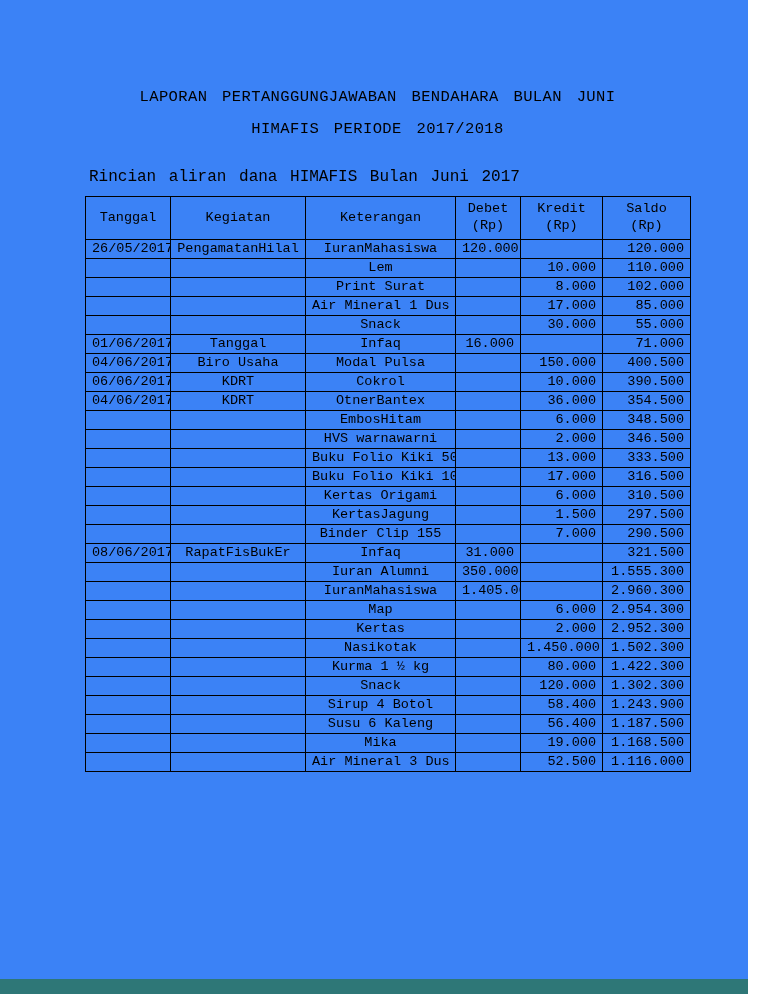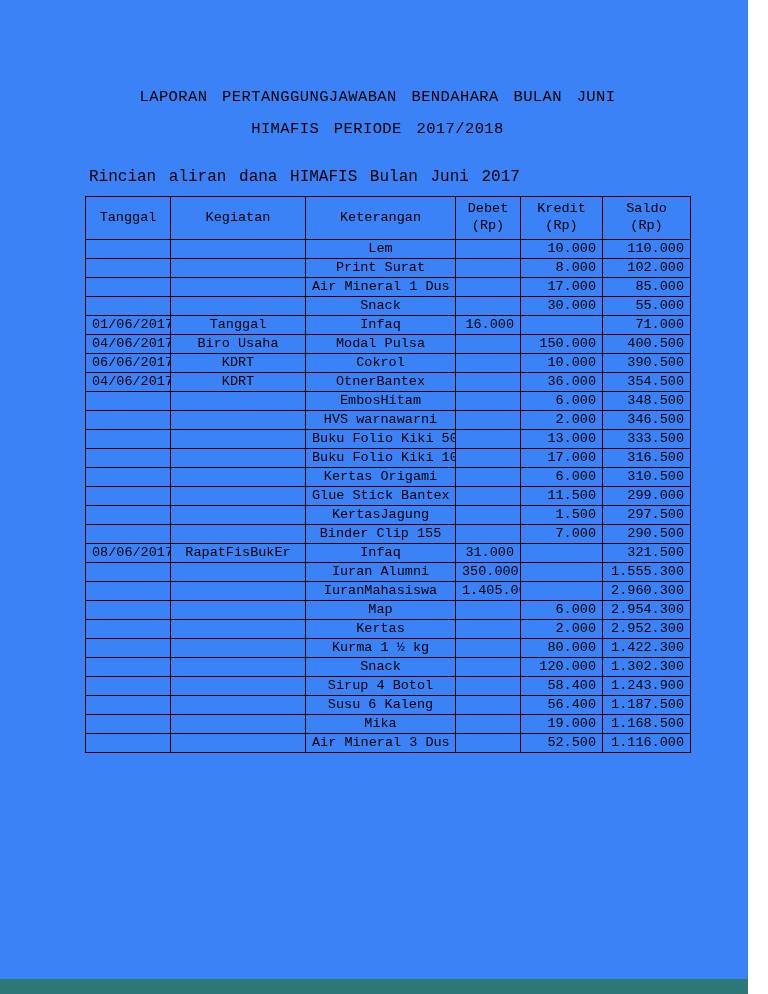--- a/index.html
+++ b/index.html
@@ -98,20 +98,28 @@
         <tr>
           <th>Tanggal</th>
           <th>Kegiatan</th>
           <th>Keterangan</th>
           <th>Debet (Rp)</th>
           <th>Kredit (Rp)</th>
           <th>Saldo (Rp)</th>
         </tr>
       </thead>
       <tbody>
+  <tr>
+    <td class="c">26/05/2017</td>
+    <td class="c">PengamatanHilal</td>
+    <td class="c">IuranMahasiswa</td>
+    <td class="r">120.000</td>
+    <td class="r"></td>
+    <td class="r">120.000</td>
+  </tr>
 
   <tr>
     <td class="c"></td>
     <td class="c"></td>
     <td class="c">Lem</td>
     <td class="r"></td>
     <td class="r">10.000</td>
     <td class="r">110.000</td>
   </tr>
 
@@ -217,28 +225,20 @@
 
   <tr>
     <td class="c"></td>
     <td class="c"></td>
     <td class="c">Kertas Origami</td>
     <td class="r"></td>
     <td class="r">6.000</td>
     <td class="r">310.500</td>
   </tr>
 
-  <tr>
-    <td class="c"></td>
-    <td class="c"></td>
-    <td class="c">Glue Stick Bantex</td>
-    <td class="r"></td>
-    <td class="r">11.500</td>
-    <td class="r">299.000</td>
-  </tr>
 
   <tr>
     <td class="c"></td>
     <td class="c"></td>
     <td class="c">KertasJagung</td>
     <td class="r"></td>
     <td class="r">1.500</td>
     <td class="r">297.500</td>
   </tr>
 
@@ -291,20 +291,28 @@
 
   <tr>
     <td class="c"></td>
     <td class="c"></td>
     <td class="c">Kertas</td>
     <td class="r"></td>
     <td class="r">2.000</td>
     <td class="r">2.952.300</td>
   </tr>
 
+  <tr>
+    <td class="c"></td>
+    <td class="c"></td>
+    <td class="c">Nasikotak</td>
+    <td class="r"></td>
+    <td class="r">1.450.000</td>
+    <td class="r">1.502.300</td>
+  </tr>
 
   <tr>
     <td class="c"></td>
     <td class="c"></td>
     <td class="c">Kurma 1 ½ kg</td>
     <td class="r"></td>
     <td class="r">80.000</td>
     <td class="r">1.422.300</td>
   </tr>
 

